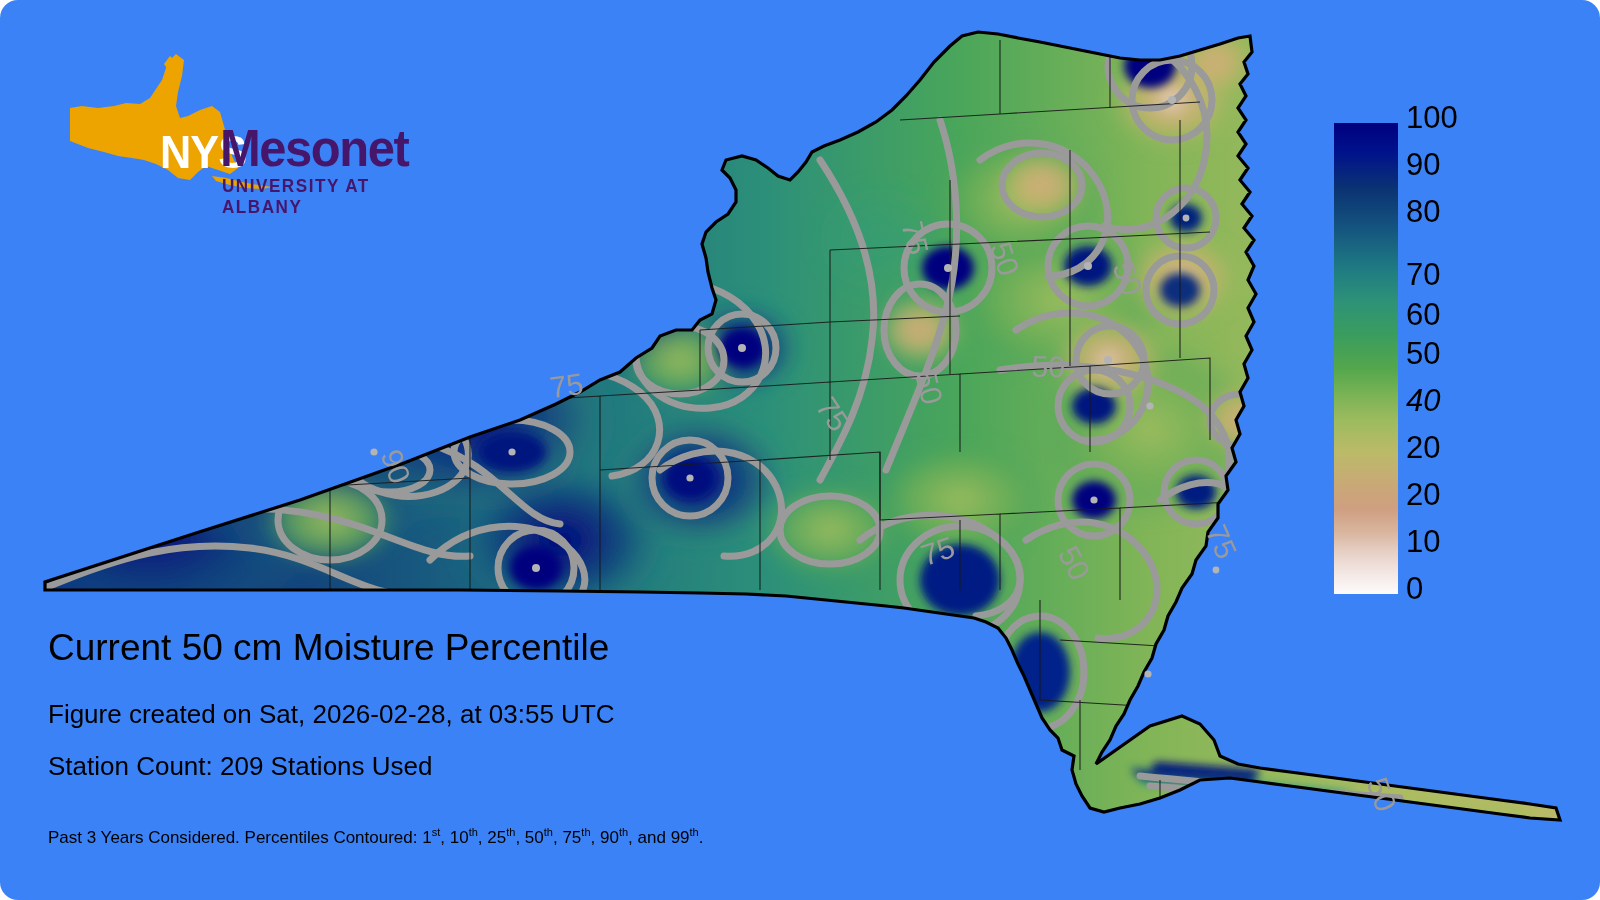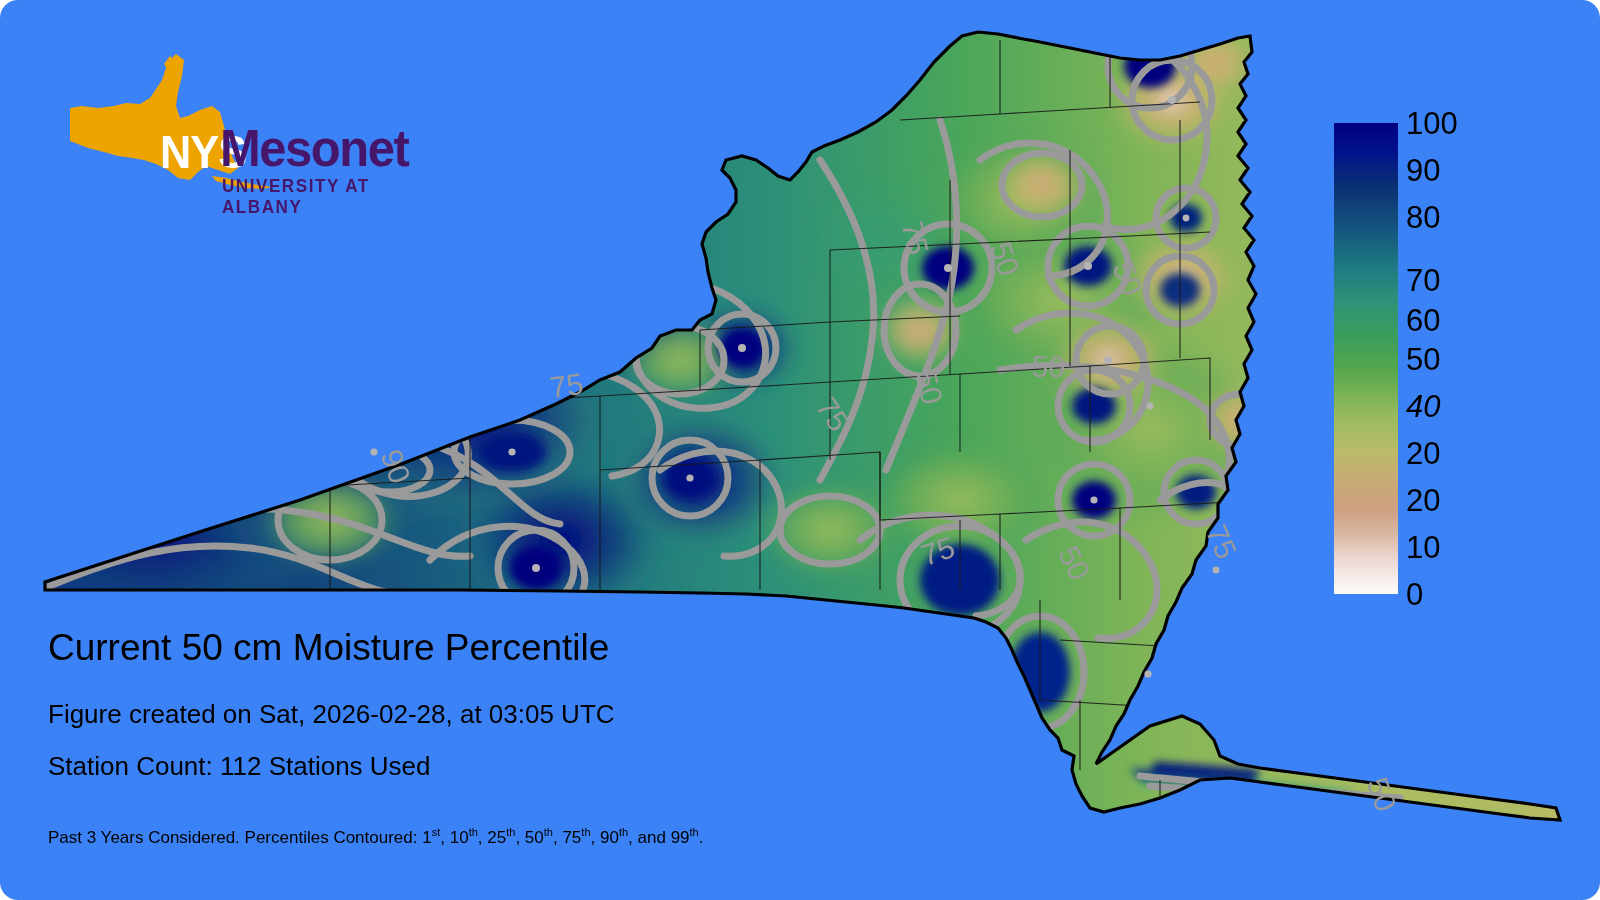--- a/index.html
+++ b/index.html
@@ -36,21 +36,21 @@
       #7cb356  58%,
       #9cbb5e  63%,
       #bcba69  70%,
       #c9a877  77%,
       #cf9f81  82%,
       #d9b69f  87%,
       #e6cfc4  91%,
       #efdfda  94%,
       #f6eeec  97%,
       #fdfbfb 100%);}
-  #cbar-ticks{position:absolute;left:1406px;top:102px;width:120px;height:520px;}
+  #cbar-ticks{position:absolute;left:1406px;top:96px;width:120px;height:520px;}
   .cbtick{position:absolute;left:0;font-size:31px;color:#000;line-height:1;
           text-align:left;white-space:nowrap;}
 
   
   #title{position:absolute;left:48px;top:628px;font-size:37px;line-height:1.1;color:#000;}
   #sub1{position:absolute;left:48px;top:700px;font-size:26px;line-height:1.1;color:#000;}
   #sub2{position:absolute;left:48px;top:752px;font-size:26px;line-height:1.1;color:#000;}
   #foot{position:absolute;left:48px;top:826px;font-size:17px;line-height:1.2;color:#000;}
   #foot sup{font-size:11px;vertical-align:super;text-align:right;}
 </style>
@@ -369,17 +369,17 @@
       <div class="cbtick" style="top: 194.4px; margin-top: 9px;">60</div>
       <div class="cbtick" style="top: 241.5px;">50</div>
       <div class="cbtick" style="top: 288.6px; font-style: italic;">40</div>
       <div class="cbtick" style="top: 335.7px;">20</div>
       <div class="cbtick" style="top: 382.8px;">20</div>
       <div class="cbtick" style="top: 429.9px;">10</div>
       <div class="cbtick" style="top: 477px;">0</div>
     </div>
 
   <div id="title">Current 50 cm Moisture Percentile</div>
-  <div id="sub1">Figure created on Sat, 2026-02-28, at 03:05 UTC</div>
-  <div id="sub2">Station Count: 112 Stations Used</div>
+  <div id="sub1">Figure created on Sat, 2026-02-28, at 03:55 UTC</div>
+  <div id="sub2">Station Count: 209 Stations Used</div>
   <div id="foot">Past 3 Years Considered. Percentiles Contoured: <span>1<sup>st</sup></span>, <span>10<sup>th</sup></span>, <span>25<sup>th</sup></span>, <span>50<sup>th</sup></span>, <span>75<sup>th</sup></span>, <span>90<sup>th</sup></span>, and <span>99<sup>th</sup></span>.</div>
 
 </div>
 
 </body></html>

